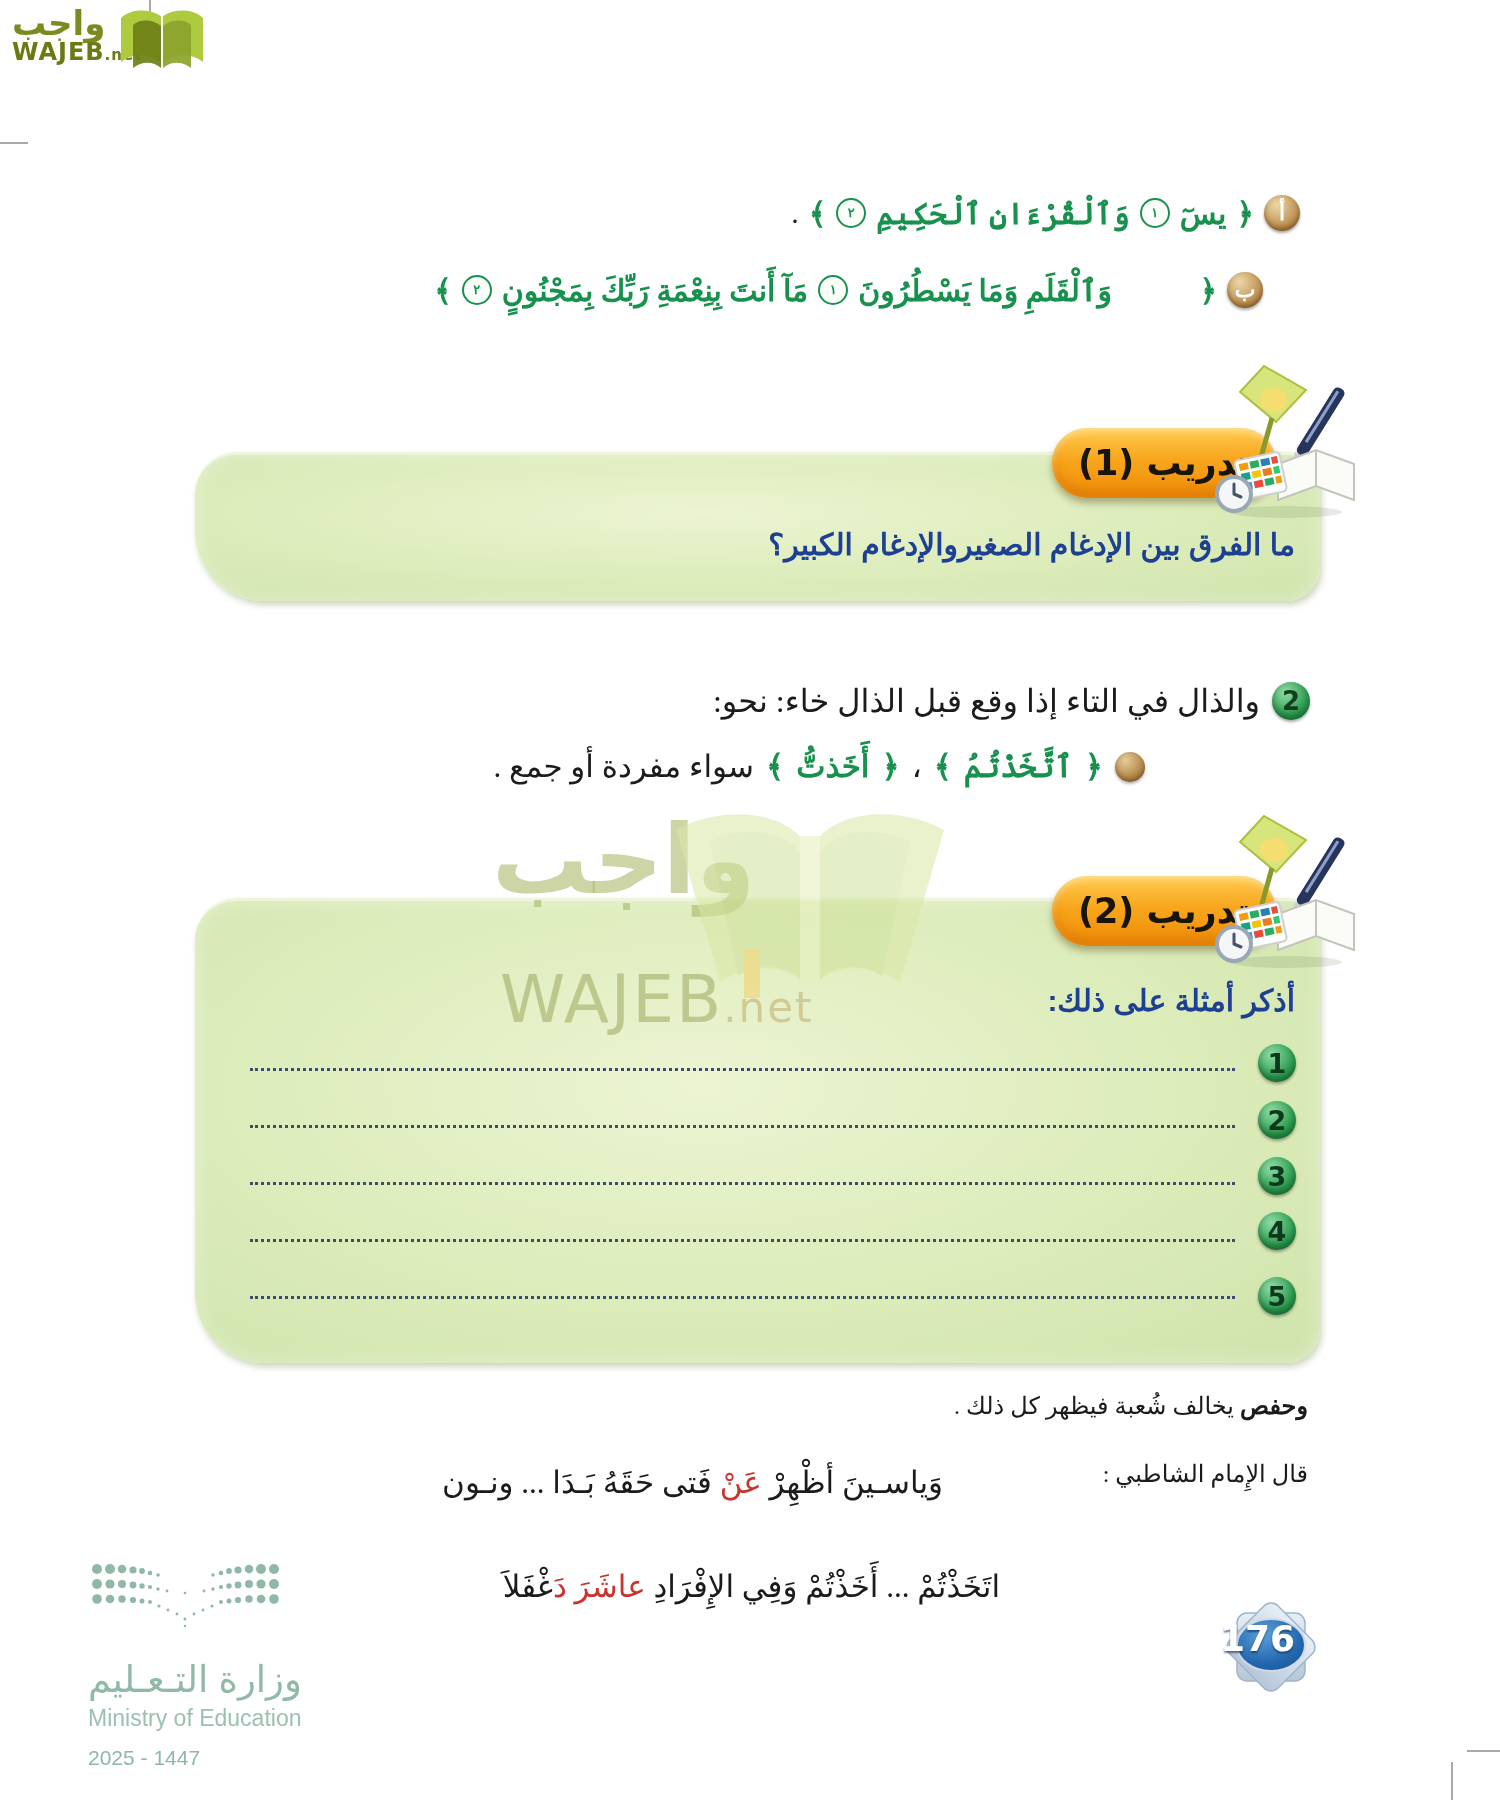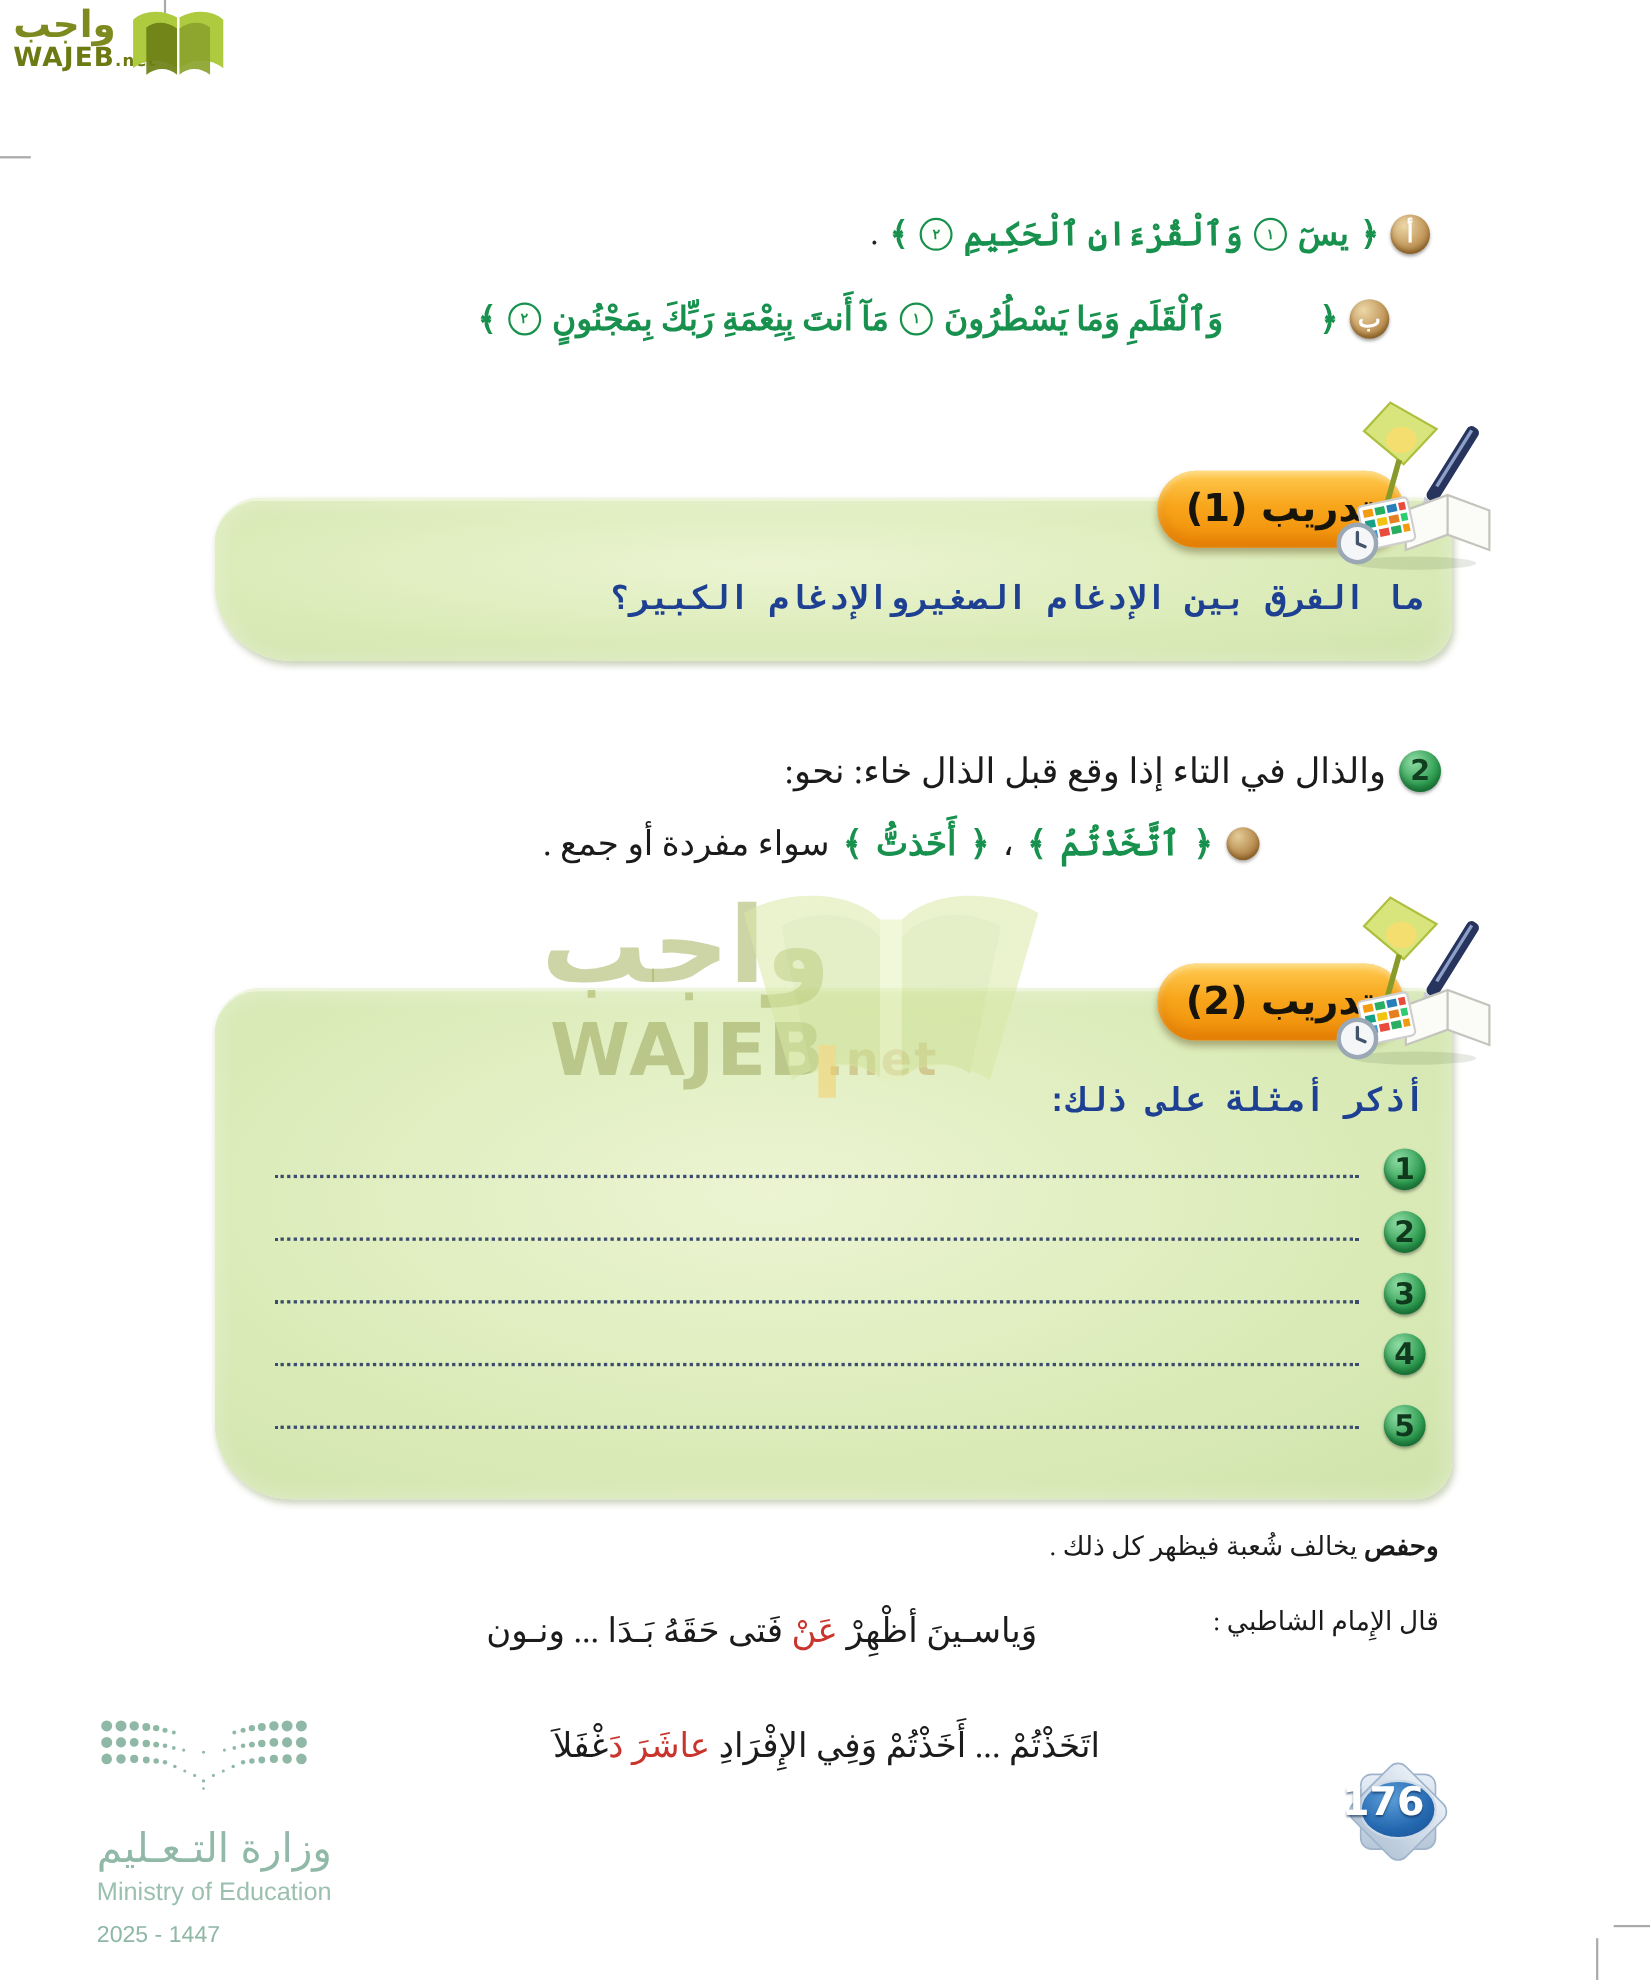--- a/index.html
+++ b/index.html
@@ -54,21 +54,21 @@
     background:linear-gradient(180deg,#ffc festival 0%,#f8a61c 45%,#f08c07 100%);
     background:linear-gradient(180deg,#ffcb52 0%,#f8a61c 45%,#f08c07 100%);
     box-shadow:0 5px 7px rgba(90,70,20,.4), inset 0 -8px 12px rgba(205,105,0,.45), inset 0 3px 6px rgba(255,235,170,.8);
     display:flex;align-items:center;justify-content:center;
     font-family:"DejaVu Sans","Liberation Sans",sans-serif;
     font-weight:bold;font-size:35px;color:#17140c;direction:rtl;
   }
   .blue-heading{
     position:absolute;direction:rtl;text-align:right;
     font-weight:bold;font-size:30px;color:#1e4093;
-    font-family:Liberation Mono, monospace;
+    font-family:Liberation Sans, sans-serif;
   }
 
   
   .body-row{direction:rtl;white-space:nowrap;font-size:32px;color:#1b1b1b;display:flex;align-items:center;gap:12px;}
   .green-ball{
     display:inline-flex;width:38px;height:38px;border-radius:50%;flex:0 0 38px;
     align-items:center;justify-content:center;
     background:radial-gradient(circle at 35% 28%, #8fdca4, #2f9e52 60%, #177a38);
     color:#123f20;font-family:"DejaVu Sans","Liberation Sans",sans-serif;
     font-weight:bold;font-size:26px;
@@ -88,21 +88,21 @@
     display:flex;align-items:center;justify-content:center;
     background:radial-gradient(circle at 35% 28%, #8fdca4, #2f9e52 60%, #177a38);
     color:#10381d;font-family:"DejaVu Sans","Liberation Sans",sans-serif;
     font-weight:bold;font-size:27px;
     box-shadow:0 2px 3px rgba(0,0,0,.35), inset 0 -4px 6px rgba(10,70,30,.5);
   }
 
   
   .wm{z-index:2;pointer-events:none;}
   .wm-ar{font-family:"DejaVu Sans","Liberation Sans",sans-serif;font-weight:bold;font-size:96px;color:rgba(164,176,92,.55);line-height:1;}
-  .wm-en{font-family:"DejaVu Sans","Liberation Sans",sans-serif;font-weight:bold;font-size:66px;color:rgba(148,160,82,.5);letter-spacing:2px;line-height:1;}
+  .wm-en{font-family:"DejaVu Sans","Liberation Sans",sans-serif;font-weight:normal;font-size:66px;color:rgba(148,160,82,.5);letter-spacing:2px;line-height:1;margin-top:45px;}
   .wm-en small{font-size:42px;color:rgba(196,176,110,.6);}
 
   
   .note-row{direction:rtl;white-space:nowrap;font-size:24px;color:#1b1b1b;}
   .poem-line{direction:rtl;white-space:nowrap;font-size:31px;color:#1b1b1b;}
   .red{color:#c9342c;}
 
   
   .ministry{width:260px;color:#8fb7a6;}
   .ministry-ar{font-family:Liberation Sans, sans-serif;font-size:37px;color:#90b9a8;direction:rtl;text-align:left;line-height:1.1;margin-top:24px;}

